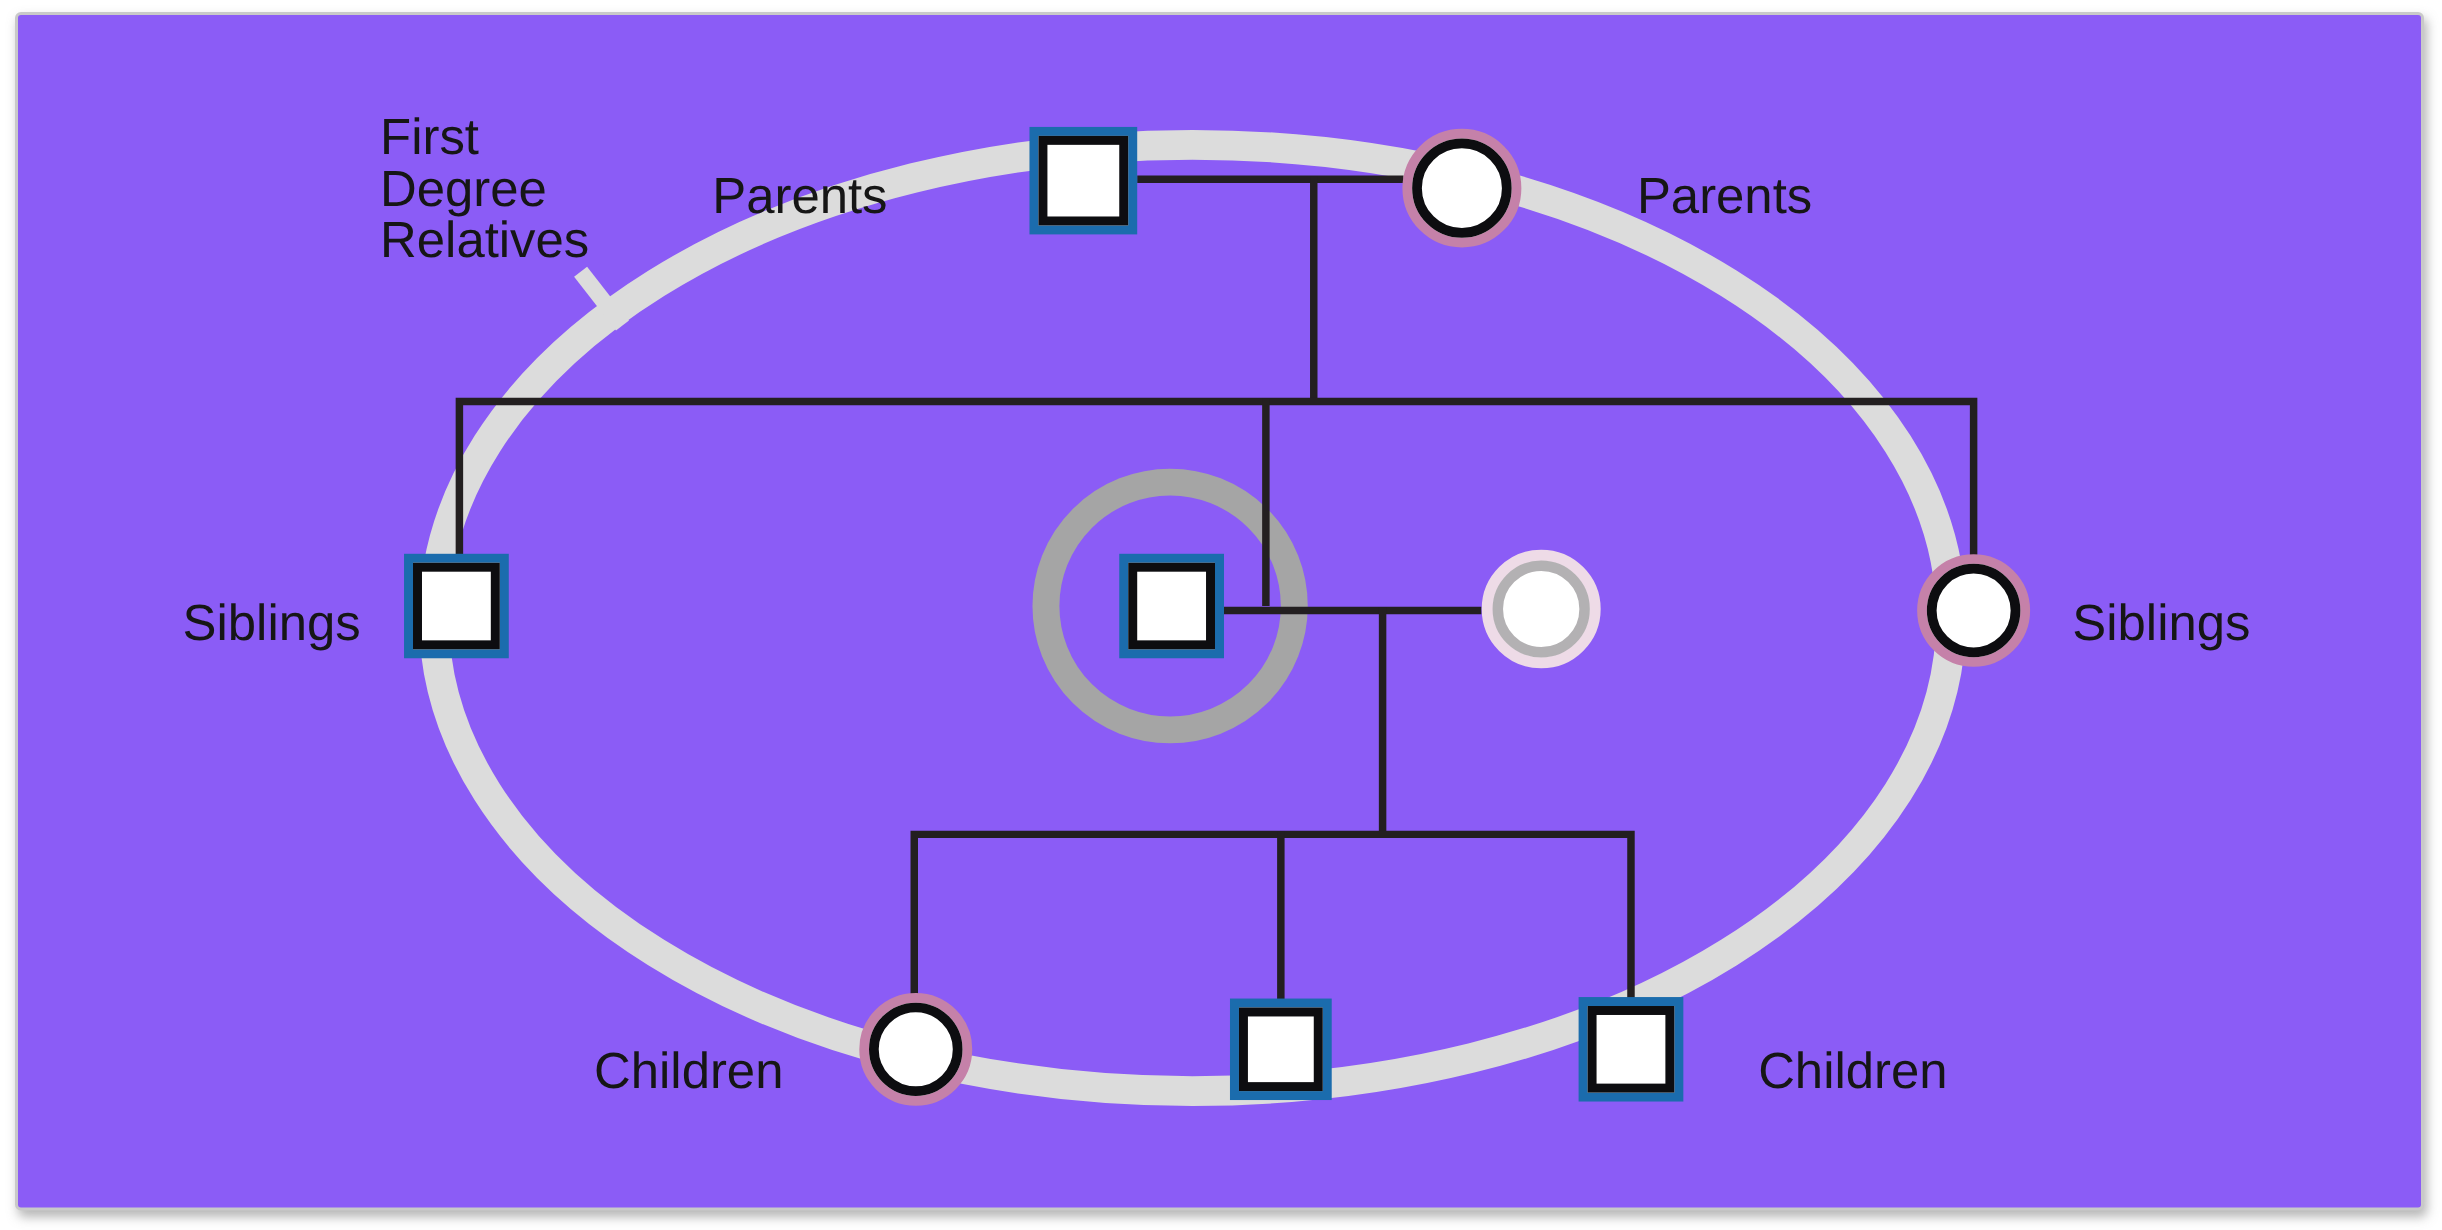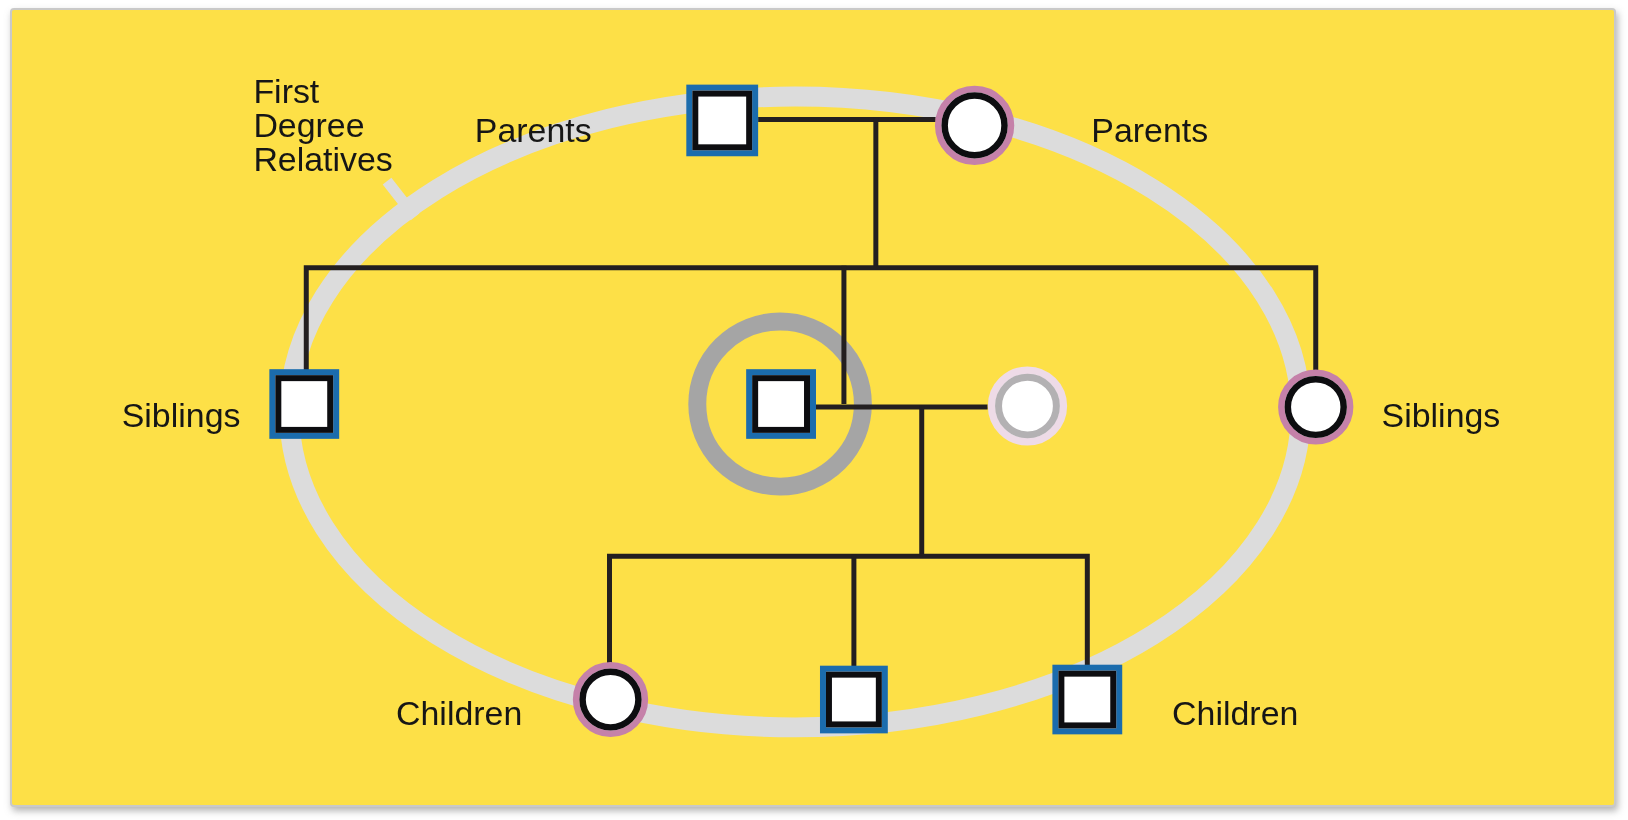--- a/index.html
+++ b/index.html
@@ -9,21 +9,21 @@
     height: 820px;
     background: #ffffff;
     font-family: "Liberation Sans", "DejaVu Sans", sans-serif;
   }
   .canvas {
     position: absolute;
     left: 10px;
     top: 8px;
     width: 1606px;
     height: 799px;
-    background: #fde047;
+    background: #8b5cf6;
     border: 2px solid #c9c9c9;
     border-radius: 4px;
     box-sizing: border-box;
     box-shadow: 2px 4px 7px rgba(110,110,110,0.5);
     overflow: hidden;
   }
   svg.pedigree { display: block; width: 100%; height: 100%; }
 
   .lbl {
     font-family: "Liberation Sans", "DejaVu Sans", sans-serif;

